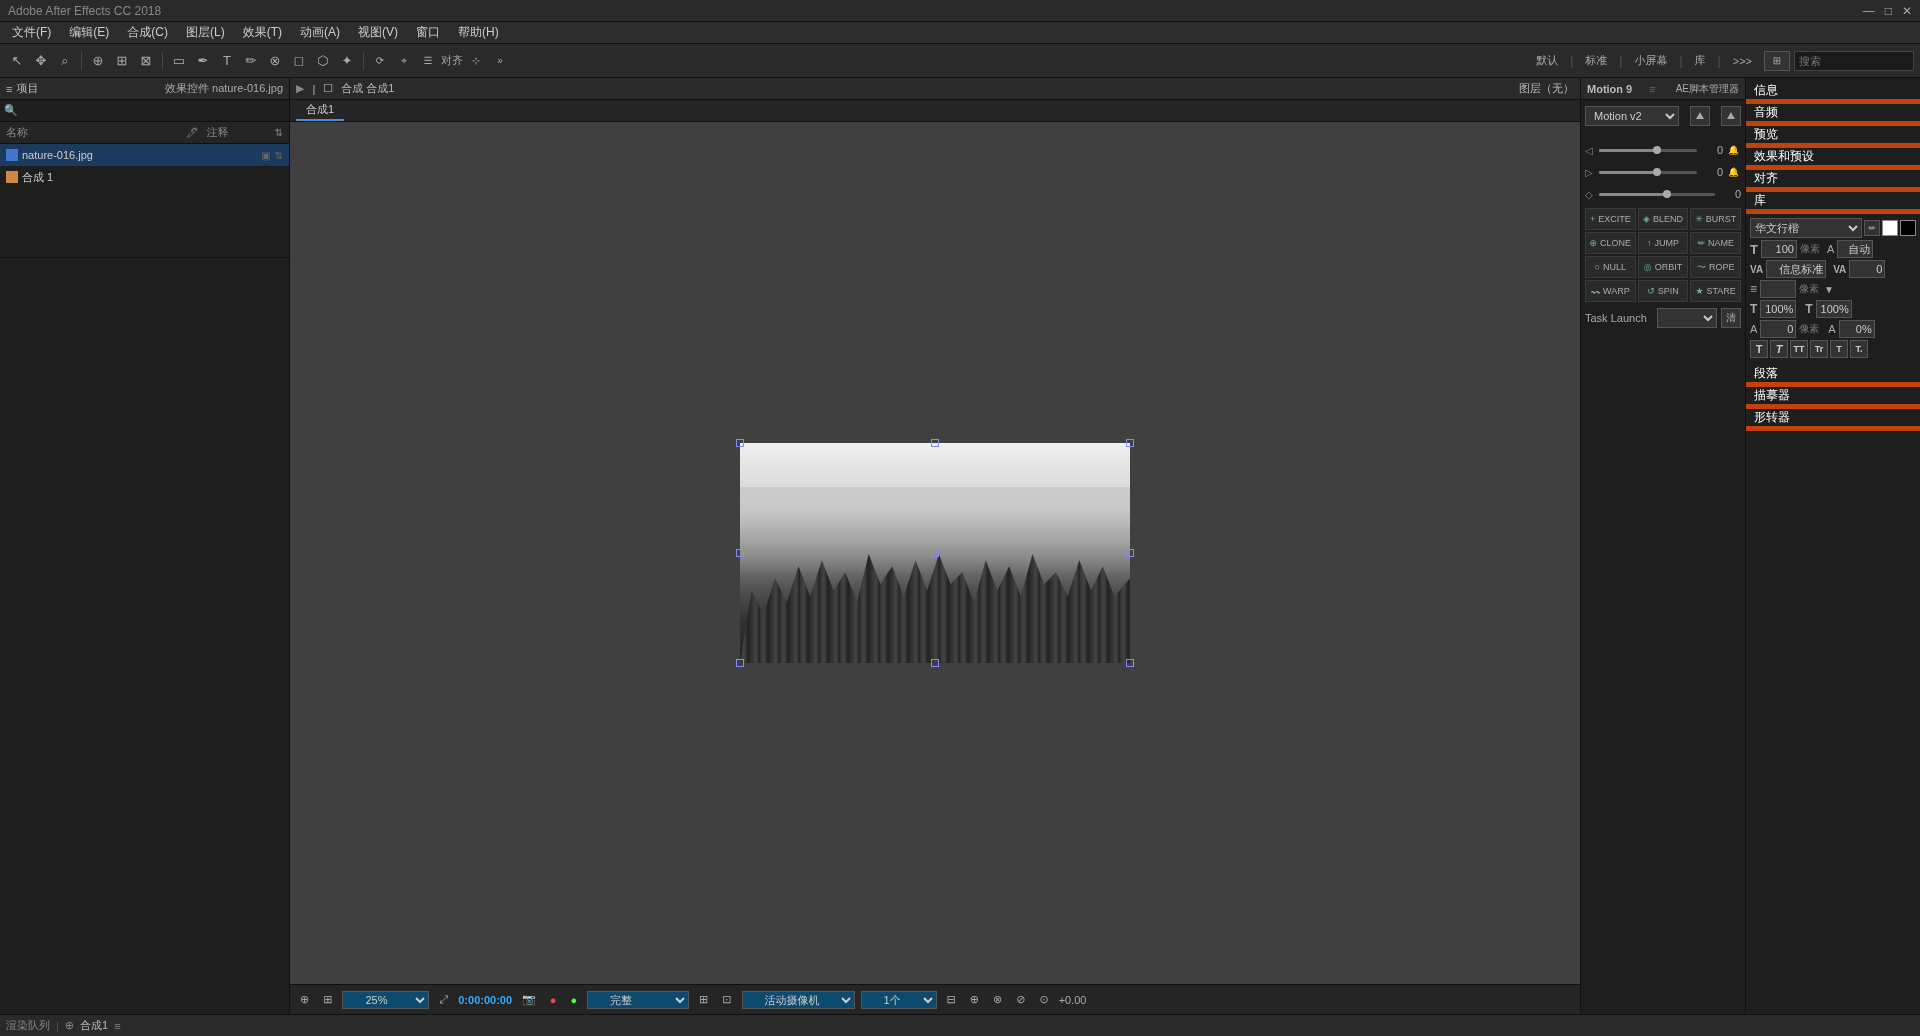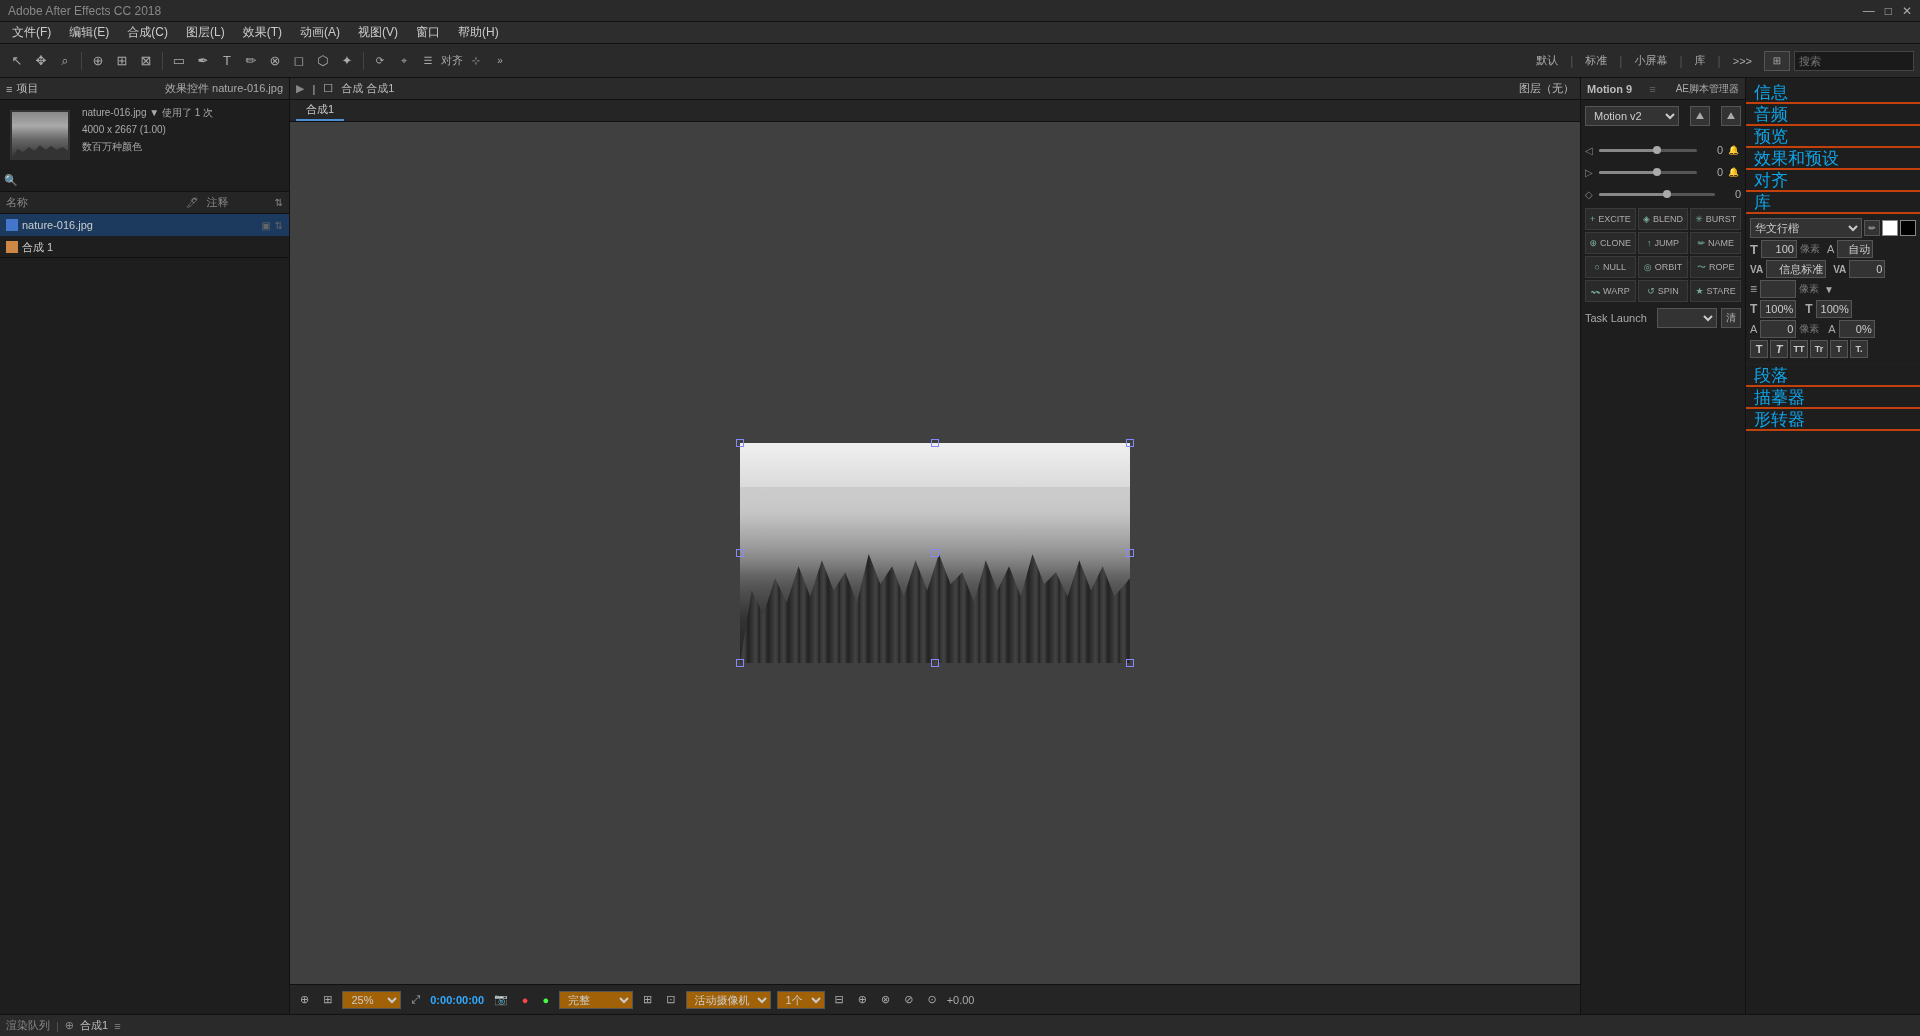--- a/index.html
+++ b/index.html
@@ -53,21 +53,21 @@
     .canvas-handle.mr { top: 50%; right: -4px; transform: translateY(-50%); }
     .canvas-handle.bl { bottom: -4px; left: -4px; }
     .canvas-handle.bm { bottom: -4px; left: 50%; transform: translateX(-50%); }
     .canvas-handle.br { bottom: -4px; right: -4px; }
     .canvas-center-dot { width: 8px; height: 8px; border: 1px solid #8888ff; position: absolute; top: 50%; left: 50%; transform: translate(-50%,-50%); background: transparent; }
     .forest-img { width: 100%; height: 100%; background: linear-gradient(to bottom, #f0f0f0 0%, #d0d0d0 30%, #888 50%, #555 65%, #333 80%, #222 100%); position: relative; overflow: hidden; }
     .forest-trees { position: absolute; bottom: 0; width: 100%; height: 55%; background: repeating-linear-gradient(90deg, #333 0px, #444 4px, #222 8px, #333 12px, #444 16px, #222 20px); clip-path: polygon(0% 100%, 3% 40%, 6% 60%, 9% 30%, 12% 50%, 15% 20%, 18% 45%, 21% 15%, 24% 40%, 27% 25%, 30% 50%, 33% 10%, 36% 35%, 39% 20%, 42% 45%, 45% 15%, 48% 40%, 51% 10%, 54% 35%, 57% 25%, 60% 50%, 63% 15%, 66% 40%, 69% 20%, 72% 45%, 75% 10%, 78% 35%, 81% 25%, 84% 45%, 87% 15%, 90% 40%, 93% 20%, 96% 45%, 100% 30%, 100% 100%); }
     .forest-fog { position: absolute; top: 20%; width: 100%; height: 40%; background: linear-gradient(to bottom, rgba(200,200,200,0.8) 0%, rgba(180,180,180,0.4) 50%, transparent 100%); }
     #comp-controls { height: 30px; background: #252525; display: flex; align-items: center; padding: 0 6px; border-top: 1px solid #111; gap: 6px; font-size: 11px; color: #aaa; }
     .ctrl-btn { padding: 1px 4px; cursor: pointer; font-size: 11px; color: #aaa; }
-    .ctrl-select { background: #a16207; border: 1px solid #555; color: #ccc; font-size: 11px; height: 18px; padding: 0 4px; }
+    .ctrl-select { background: #0c4a6e; border: 1px solid #555; color: #ccc; font-size: 11px; height: 18px; padding: 0 18px; }
 
     
     #right-panel { width: 165px; min-width: 165px; background: #1e1e1e; border-left: 1px solid #111; display: flex; flex-direction: column; }
     #motion-header { height: 22px; background: #2a2a2a; display: flex; align-items: center; padding: 0 6px; border-bottom: 1px solid #111; font-size: 11px; color: #bbb; gap: 4px; }
     #motion-content { flex: 1; padding: 4px; overflow-y: auto; }
     .motion-selector { height: 24px; display: flex; align-items: center; gap: 11px; margin-bottom: 12px; }
     .motion-dropdown { flex: 1; background: #333; border: 1px solid #555; color: #ccc; font-size: 11px; height: 20px; padding: 0 4px; }
     .motion-icon-btn { width: 20px; height: 20px; background: #333; border: 1px solid #555; color: #aaa; display: flex; align-items: center; justify-content: center; cursor: pointer; font-size: 10px; }
     .motion-slider-row { height: 20px; display: flex; align-items: center; gap: 4px; margin-bottom: 2px; }
     .motion-slider-label { width: 10px; font-size: 10px; color: #888; }
@@ -79,21 +79,21 @@
     .motion-btn-grid { display: grid; grid-template-columns: 1fr 1fr 1fr; gap: 2px; margin: 4px 0; }
     .motion-btn { height: 22px; background: #2a2a2a; border: 1px solid #3a3a3a; color: #aaa; font-size: 10px; display: flex; align-items: center; justify-content: center; cursor: pointer; gap: 3px; }
     .task-row { height: 24px; display: flex; align-items: center; gap: 4px; margin-top: 4px; }
     .task-label { font-size: 11px; color: #aaa; flex: 1; }
     .task-dropdown { background: #333; border: 1px solid #555; color: #ccc; font-size: 11px; height: 20px; padding: 0 2px; width: 60px; }
     .task-clear-btn { width: 20px; height: 20px; background: #333; border: 1px solid #555; color: #aaa; display: flex; align-items: center; justify-content: center; cursor: pointer; font-size: 10px; }
 
     
     #far-right-panel { width: 175px; min-width: 175px; background: #1e1e1e; border-left: 1px solid #111; display: flex; flex-direction: column; }
     #far-right-tabs { display: flex; flex-direction: column; overflow-y: auto; padding: 4px 0; }
-    .far-right-section { padding: 2px 8px; font-size: 17px; color: #0ea5e9; cursor: pointer; height: 22px; display: flex; align-items: center; border-bottom: 2px solid #c2410c; }
+    .far-right-section { padding: 2px 8px; font-size: 12px; color: #ffffff; cursor: pointer; height: 22px; display: flex; align-items: center; border-bottom: 5px solid #c2410c; }
     .char-panel { padding: 4px; border-bottom: 1px solid #222; }
     .char-font-row { display: flex; align-items: center; gap: 2px; margin-bottom: 2px; }
     .char-font-select { flex: 1; background: #333; border: 1px solid #555; color: #ccc; font-size: 11px; height: 20px; }
     .char-icon-btn { width: 16px; height: 16px; background: #333; border: 1px solid #555; color: #aaa; display: flex; align-items: center; justify-content: center; cursor: pointer; font-size: 9px; }
     .char-size-row { display: flex; align-items: center; gap: 3px; font-size: 11px; color: #aaa; margin-bottom: 2px; }
     .char-num-input { width: 36px; background: #333; border: 1px solid #555; color: #ccc; font-size: 11px; height: 18px; padding: 0 2px; text-align: right; }
     .char-unit { font-size: 10px; color: #777; }
     .char-style-row { display: flex; gap: 2px; margin-bottom: 2px; align-items: center; }
     .style-btn { width: 18px; height: 18px; background: #333; border: 1px solid #555; color: #ccc; display: flex; align-items: center; justify-content: center; cursor: pointer; font-size: 11px; font-weight: bold; }
 
@@ -175,32 +175,20 @@
   <div id="left-panel">
     <div id="project-panel">
 
       <div id="project-header">
         <span>≡</span>
         <span>项目</span>
         <span style="flex:1;"></span>
         <span style="color:#aaa;">效果控件 nature-016.jpg</span>
       </div>
 
-      <div style="display:flex;padding:4px;gap:6px;">
-        <div id="project-preview">
-          <div style="width:56px;height:46px;background:linear-gradient(to bottom,#888 0%,#aaa 30%,#666 60%,#333 100%);position:relative;overflow:hidden;">
-            <div style="position:absolute;bottom:0;width:100%;height:40%;background:#333;clip-path:polygon(0% 100%,10% 50%,20% 70%,30% 40%,40% 60%,50% 30%,60% 55%,70% 35%,80% 55%,90% 40%,100% 60%,100% 100%);"></div>
-          </div>
-        </div>
-        <div style="font-size:10px;color:#aaa;line-height:1.7;">
-          <div>nature-016.jpg ▼ 使用了 1 次</div>
-          <div>4000 x 2667 (1.00)</div>
-          <div>数百万种颜色</div>
-        </div>
-      </div>
 
       <div id="project-search">
         <span style="color:#666;font-size:11px;">🔍</span>
         <input type="text" style="width: 100%; background: transparent; border: none; color: rgb(170, 170, 170); font-size: 11px; outline: none;" placeholder="">
       </div>
 
       <div id="project-list-header">
         <span style="flex:1;">名称</span>
         <span style="font-size:10px;">🖊</span>
         <span style="width:60px;">注释</span>

